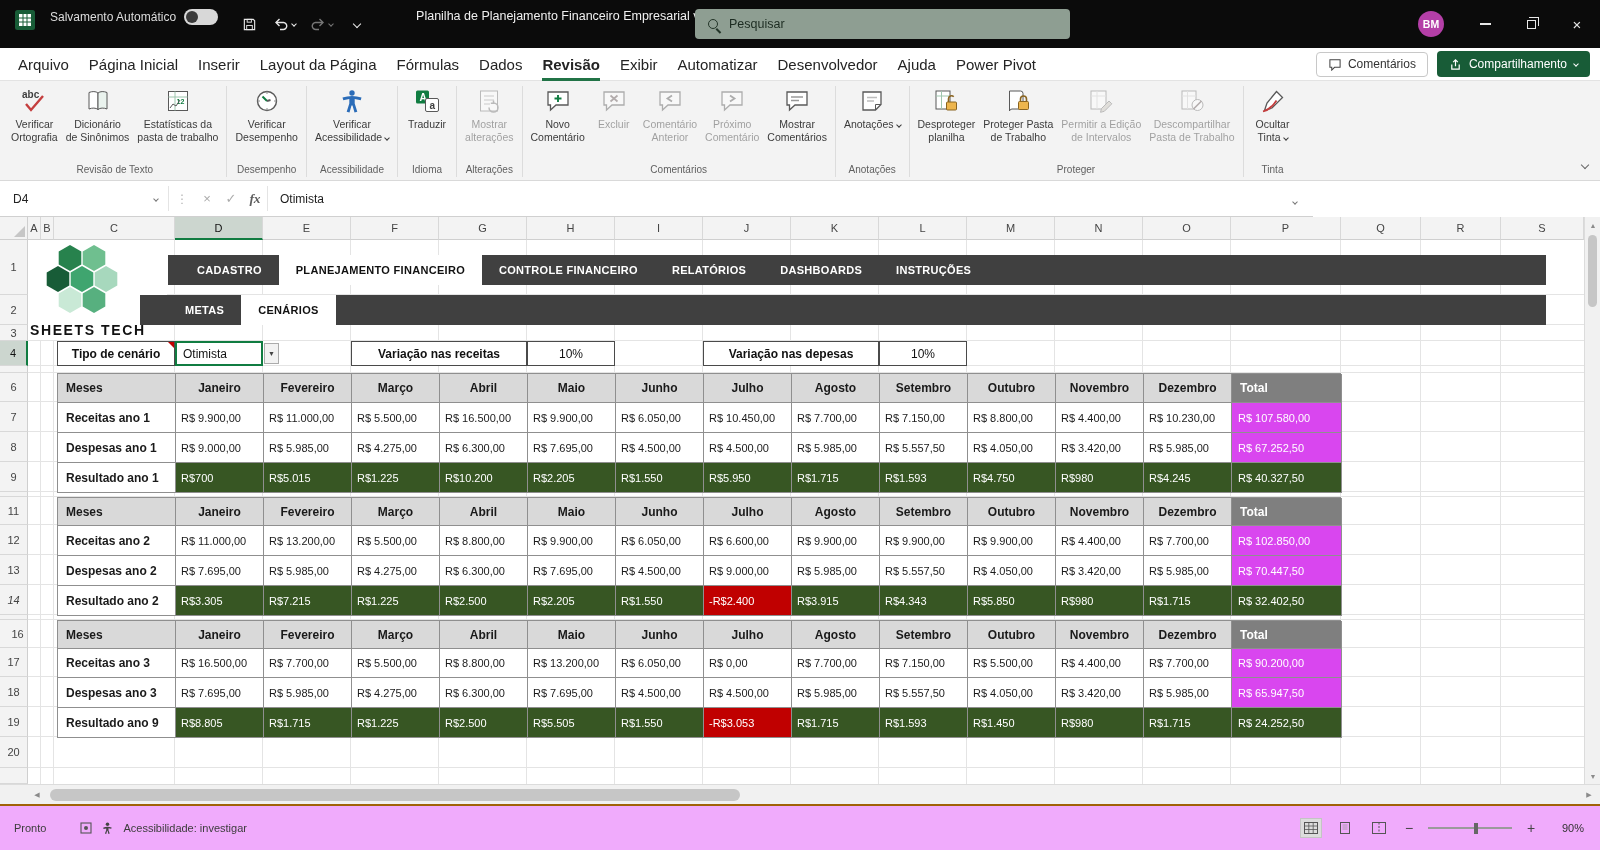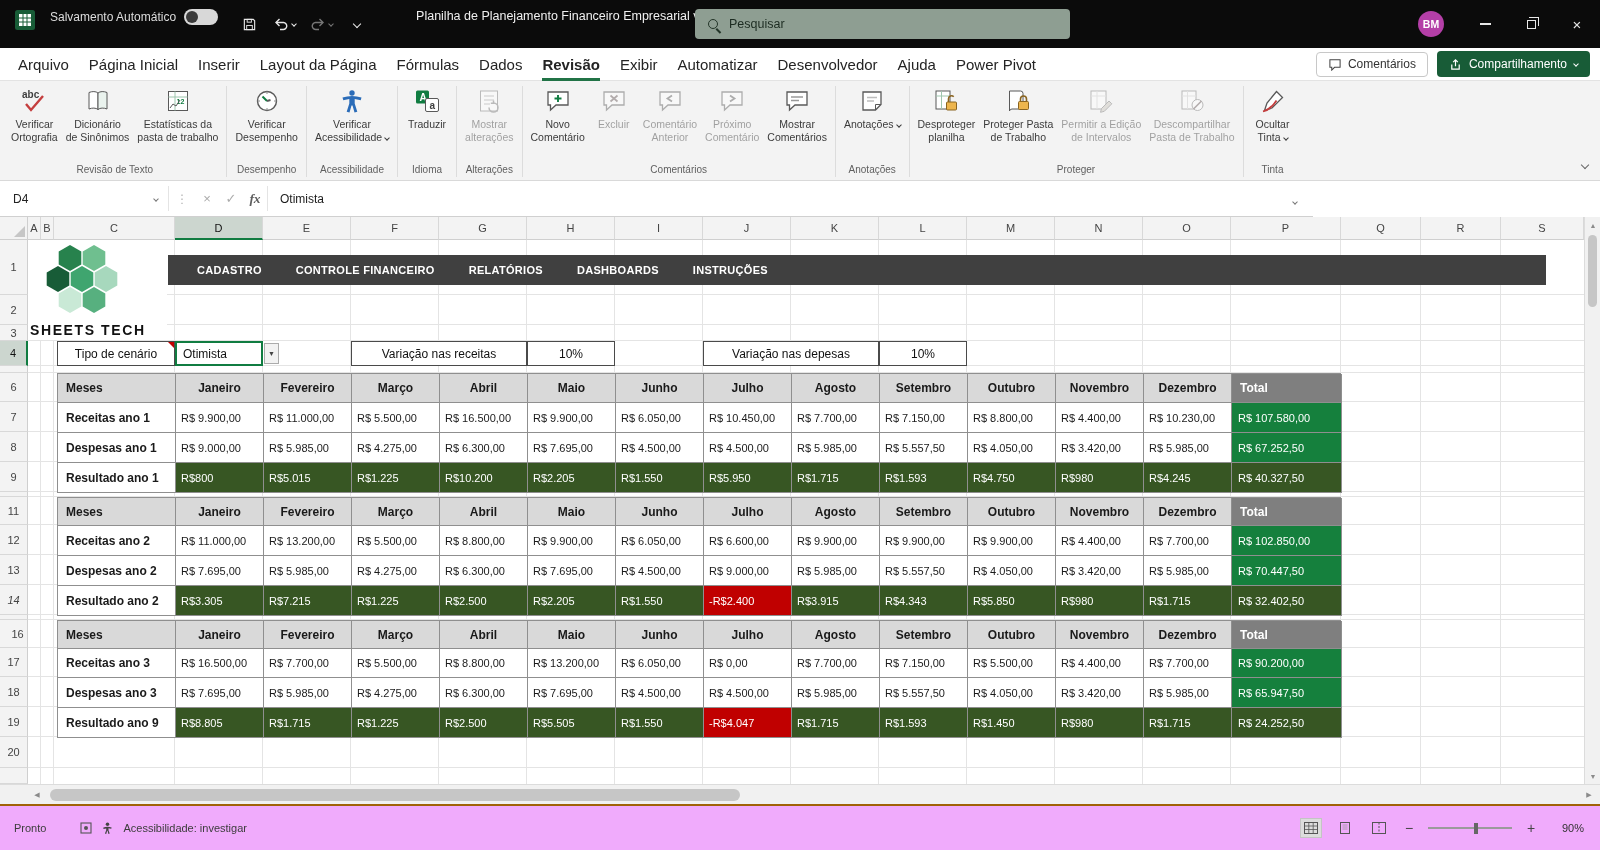--- a/index.html
+++ b/index.html
@@ -80,33 +80,33 @@
 .vline{position:absolute;top:0;bottom:0;width:1px;background:#e4e4e4}
 .hline{position:absolute;left:0;right:0;height:1px;background:#e4e4e4}
 .logo-bg{position:absolute;left:0;top:0;width:139px;height:100px;background:#fff}
 .logo{position:absolute;left:6px;top:3px}
 .logo-text{position:absolute;left:2px;top:82px;font-size:14px;font-weight:bold;letter-spacing:1.6px;color:#111;white-space:nowrap}
 #maintabs{position:absolute;left:140px;top:15px;width:1378px;height:30px;background:#404040;display:flex;padding-left:12px}
 #subtabs{position:absolute;left:112px;top:55px;width:1406px;height:30px;background:#404040;display:flex;padding-left:28px}
 .stab{height:30px;display:flex;align-items:center;padding:0 17px;color:#fff;font-size:11px;font-weight:bold;letter-spacing:.3px;cursor:pointer;white-space:nowrap}
 .stab.active{background:#fff;color:#111}
 .scn{position:absolute;top:101px;height:25px;border:1px solid #4a4a4a;background:#fff;display:flex;align-items:center;justify-content:center;font-size:12px;color:#111;cursor:cell}
-.scn-label{font-weight:normal}
+.scn-label{font-weight:bold}
 .scn-value{justify-content:flex-start;padding-left:6px;border:2px solid #107c41}
 .note:after{content:"";position:absolute;top:0;right:0;border-left:6px solid transparent;border-top:6px solid #c00000}
 .dd-btn{position:absolute;left:236px;top:103px;width:15px;height:21px;background:#f2f2f2;border:1px solid #ababab;font-size:7px;color:#444;display:flex;align-items:center;justify-content:center;cursor:pointer}
 #tables{position:absolute;inset:0}
 .ftable{position:absolute;left:29px;width:1284px;display:grid;grid-template-columns:118px repeat(12,88px) 110px;background:#fff;border-top:1px solid #8f8f8f;border-left:1px solid #8f8f8f}
 .tc{border-right:1px solid #8f8f8f;border-bottom:1px solid #8f8f8f;display:flex;align-items:center;font-size:11px;color:#1a1a1a;overflow:hidden;white-space:nowrap;cursor:cell}
 .hl{background:#d9d9d9;font-weight:bold;font-size:12px;padding-left:8px}
 .hm{background:#d9d9d9;font-weight:bold;font-size:12px;justify-content:center}
 .ht{background:#7f7f7f;color:#fff;font-weight:bold;font-size:12px;padding-left:8px}
 .dl{background:#fff;font-weight:bold;font-size:12px;padding-left:8px}
 .dv{background:#fff;padding-left:5px}
-.dt{background:#15803d;color:#fff;padding-left:6px}
+.dt{background:#d946ef;color:#fff;padding-left:6px}
 .rv{background:#375623;color:#fff;padding-left:5px}
 .rn{background:#c00000;color:#fff;padding-left:5px}
 .rt{background:#375623;color:#fff;padding-left:6px}
 
 
 #vscroll{position:absolute;top:217px;right:0;width:16px;height:567px;background:#f1f1f1;border-left:1px solid #dcdcdc}
 .vs-up,.vs-down{width:16px;height:16px;display:flex;align-items:center;justify-content:center;font-size:7px;color:#8a8a8a;cursor:pointer}
 .vs-down{position:absolute;bottom:0}
 .vs-thumb{position:absolute;left:3px;right:3px;top:18px;height:72px;background:#c6c6c6;border-radius:5px;cursor:grab}
 #hscroll{position:absolute;top:784px;left:0;width:1600px;height:20px;background:#f1f1f1;border-top:1px solid #dcdcdc}
@@ -589,24 +589,29 @@
       <polygon points="0,-13 11.3,-6.5 11.3,6.5 0,13 -11.3,6.5 -11.3,-6.5" transform="translate(24,36)" fill="#185c37"></polygon>
       <polygon points="0,-13 11.3,-6.5 11.3,6.5 0,13 -11.3,6.5 -11.3,-6.5" transform="translate(48,36)" fill="#3fa56f"></polygon>
       <polygon points="0,-13 11.3,-6.5 11.3,6.5 0,13 -11.3,6.5 -11.3,-6.5" transform="translate(72,36)" fill="#a7d8bd"></polygon>
       <polygon points="0,-13 11.3,-6.5 11.3,6.5 0,13 -11.3,6.5 -11.3,-6.5" transform="translate(36,57)" fill="#c9e9d6"></polygon>
       <polygon points="0,-13 11.3,-6.5 11.3,6.5 0,13 -11.3,6.5 -11.3,-6.5" transform="translate(60,57)" fill="#57b07f"></polygon>
     </svg>
     <div class="logo-text">SHEETS TECH</div>
 
     <div id="maintabs">
         <div class="stab">CADASTRO</div>
+        <div class="stab active">PLANEJAMENTO FINANCEIRO</div>
         <div class="stab">CONTROLE FINANCEIRO</div>
         <div class="stab">RELATÓRIOS</div>
         <div class="stab">DASHBOARDS</div>
         <div class="stab">INSTRUÇÕES</div>
+      </div>
+    <div id="subtabs">
+        <div class="stab">METAS</div>
+        <div class="stab active">CENÁRIOS</div>
       </div>
 
     <div class="scn scn-label note" style="left:29px;width:118px">
         <span>Tipo de cenário</span>
       </div>
     <div class="scn scn-value" style="left:147px;width:88px">
         <span>Otimista</span>
       </div>
     <div class="dd-btn">▼</div>
     <div class="scn scn-label" style="left:323px;width:176px">
@@ -660,21 +665,21 @@
           <div class="tc dv">R$ 7.695,00</div>
           <div class="tc dv">R$ 4.500,00</div>
           <div class="tc dv">R$ 4.500,00</div>
           <div class="tc dv">R$ 5.985,00</div>
           <div class="tc dv">R$ 5.557,50</div>
           <div class="tc dv">R$ 4.050,00</div>
           <div class="tc dv">R$ 3.420,00</div>
           <div class="tc dv">R$ 5.985,00</div>
           <div class="tc dt">R$ 67.252,50</div>
           <div class="tc dl">Resultado ano 1</div>
-          <div class="tc rv">R$800</div>
+          <div class="tc rv">R$700</div>
           <div class="tc rv">R$5.015</div>
           <div class="tc rv">R$1.225</div>
           <div class="tc rv">R$10.200</div>
           <div class="tc rv">R$2.205</div>
           <div class="tc rv">R$1.550</div>
           <div class="tc rv">R$5.950</div>
           <div class="tc rv">R$1.715</div>
           <div class="tc rv">R$1.593</div>
           <div class="tc rv">R$4.750</div>
           <div class="tc rv">R$980</div>
@@ -782,21 +787,21 @@
           <div class="tc dv">R$ 3.420,00</div>
           <div class="tc dv">R$ 5.985,00</div>
           <div class="tc dt">R$ 65.947,50</div>
           <div class="tc dl">Resultado ano 9</div>
           <div class="tc rv">R$8.805</div>
           <div class="tc rv">R$1.715</div>
           <div class="tc rv">R$1.225</div>
           <div class="tc rv">R$2.500</div>
           <div class="tc rv">R$5.505</div>
           <div class="tc rv">R$1.550</div>
-          <div class="tc rn">-R$4.047</div>
+          <div class="tc rn">-R$3.053</div>
           <div class="tc rv">R$1.715</div>
           <div class="tc rv">R$1.593</div>
           <div class="tc rv">R$1.450</div>
           <div class="tc rv">R$980</div>
           <div class="tc rv">R$1.715</div>
           <div class="tc rt">R$ 24.252,50</div>
         </div>
       </div>
   </div>
 

